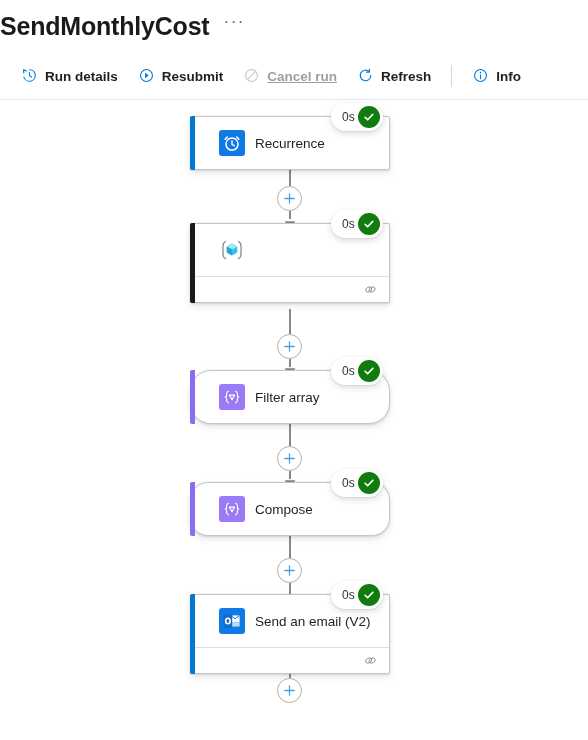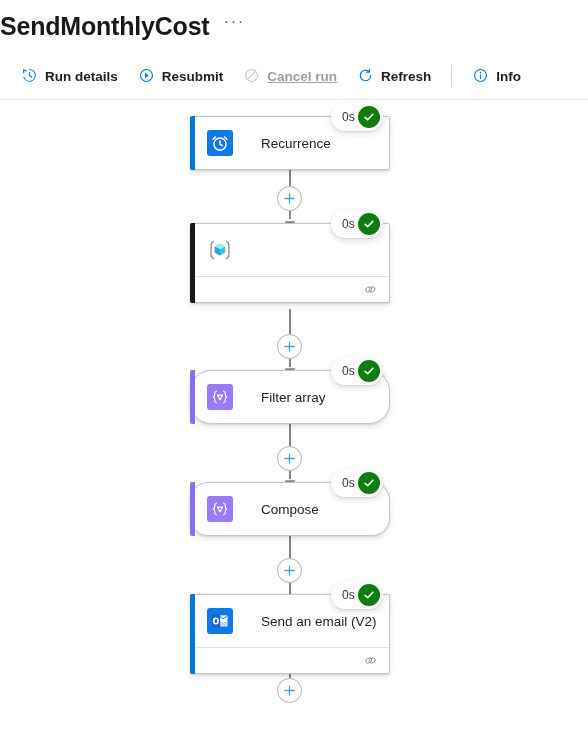--- a/index.html
+++ b/index.html
@@ -100,23 +100,24 @@
     position: absolute;
     left: -1px;
     top: -1px;
     bottom: -1px;
     width: 5px;
     border-radius: 2px 0 0 2px;
   }
   .node-main {
     display: flex;
     align-items: center;
-    gap: 28px;
+    gap: 10px;
     padding: 11px 10px 11px 16px;
     min-height: 52px;
+    margin-left: 12px;
   }
   .node-icon {
     width: 26px;
     height: 26px;
     flex: 0 0 26px;
     border-radius: 3px;
     display: flex;
     align-items: center;
     justify-content: center;
     overflow: hidden;

